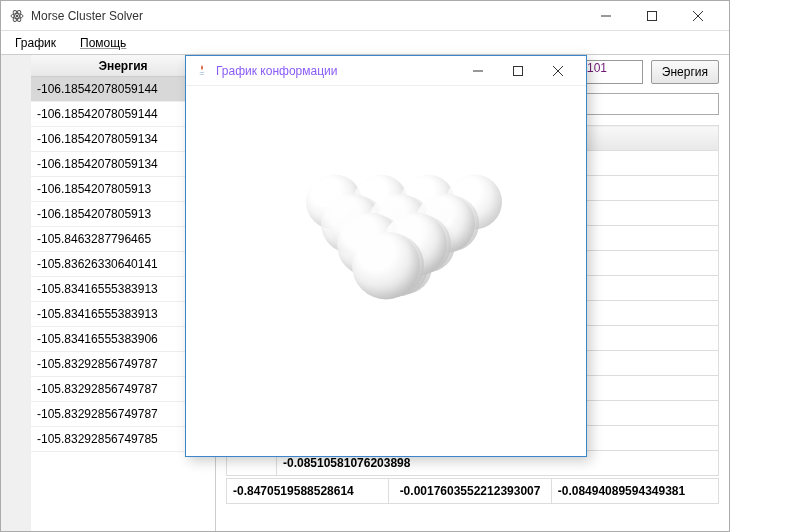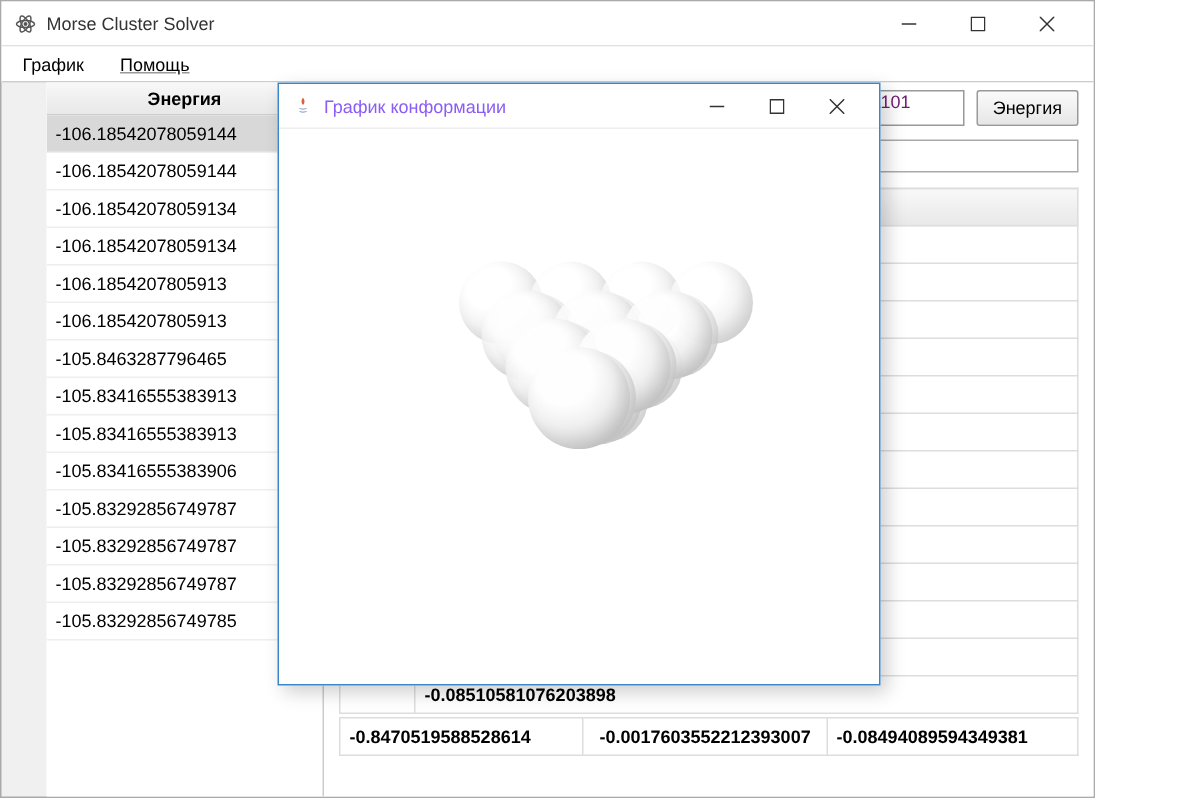--- a/index.html
+++ b/index.html
@@ -101,20 +101,21 @@
     <div class="left-panel">
       <div class="energy-header">Энергия</div>
       <div class="energy-list" id="energy-list">
           <div class="row selected">-106.18542078059144</div>
           <div class="row">-106.18542078059144</div>
           <div class="row">-106.18542078059134</div>
           <div class="row">-106.18542078059134</div>
           <div class="row">-106.1854207805913</div>
           <div class="row">-106.1854207805913</div>
           <div class="row">-105.8463287796465</div>
+          <div class="row">-105.83626330640141</div>
           <div class="row">-105.83416555383913</div>
           <div class="row">-105.83416555383913</div>
           <div class="row">-105.83416555383906</div>
           <div class="row">-105.83292856749787</div>
           <div class="row">-105.83292856749787</div>
           <div class="row">-105.83292856749787</div>
           <div class="row">-105.83292856749785</div>
         </div>
     </div>
 

